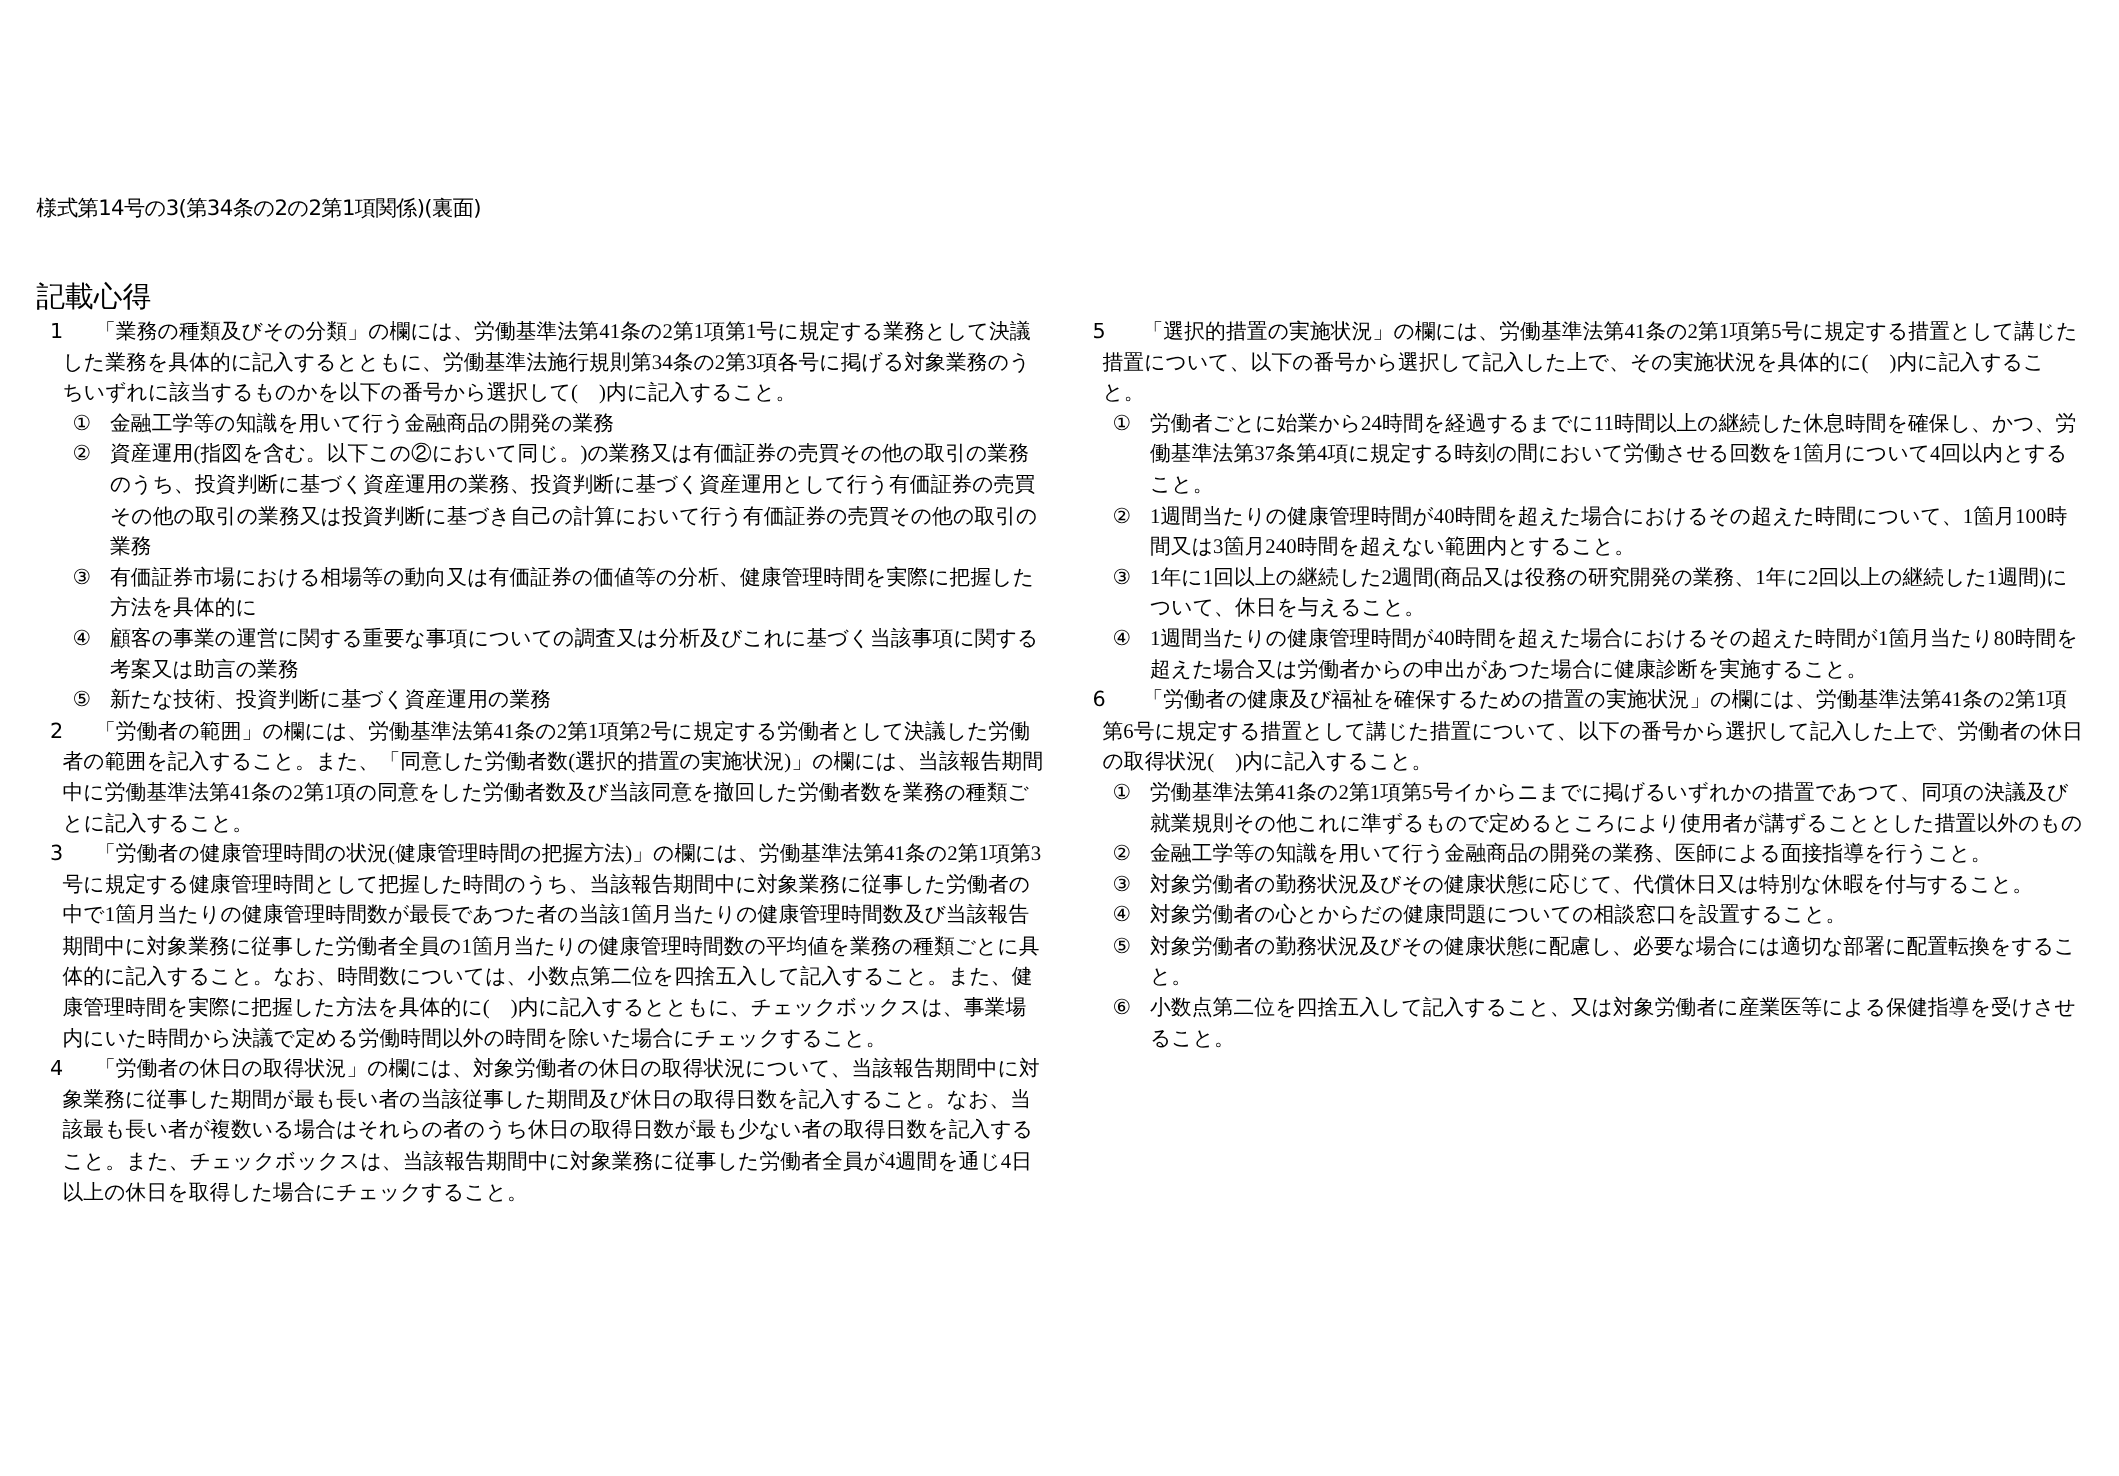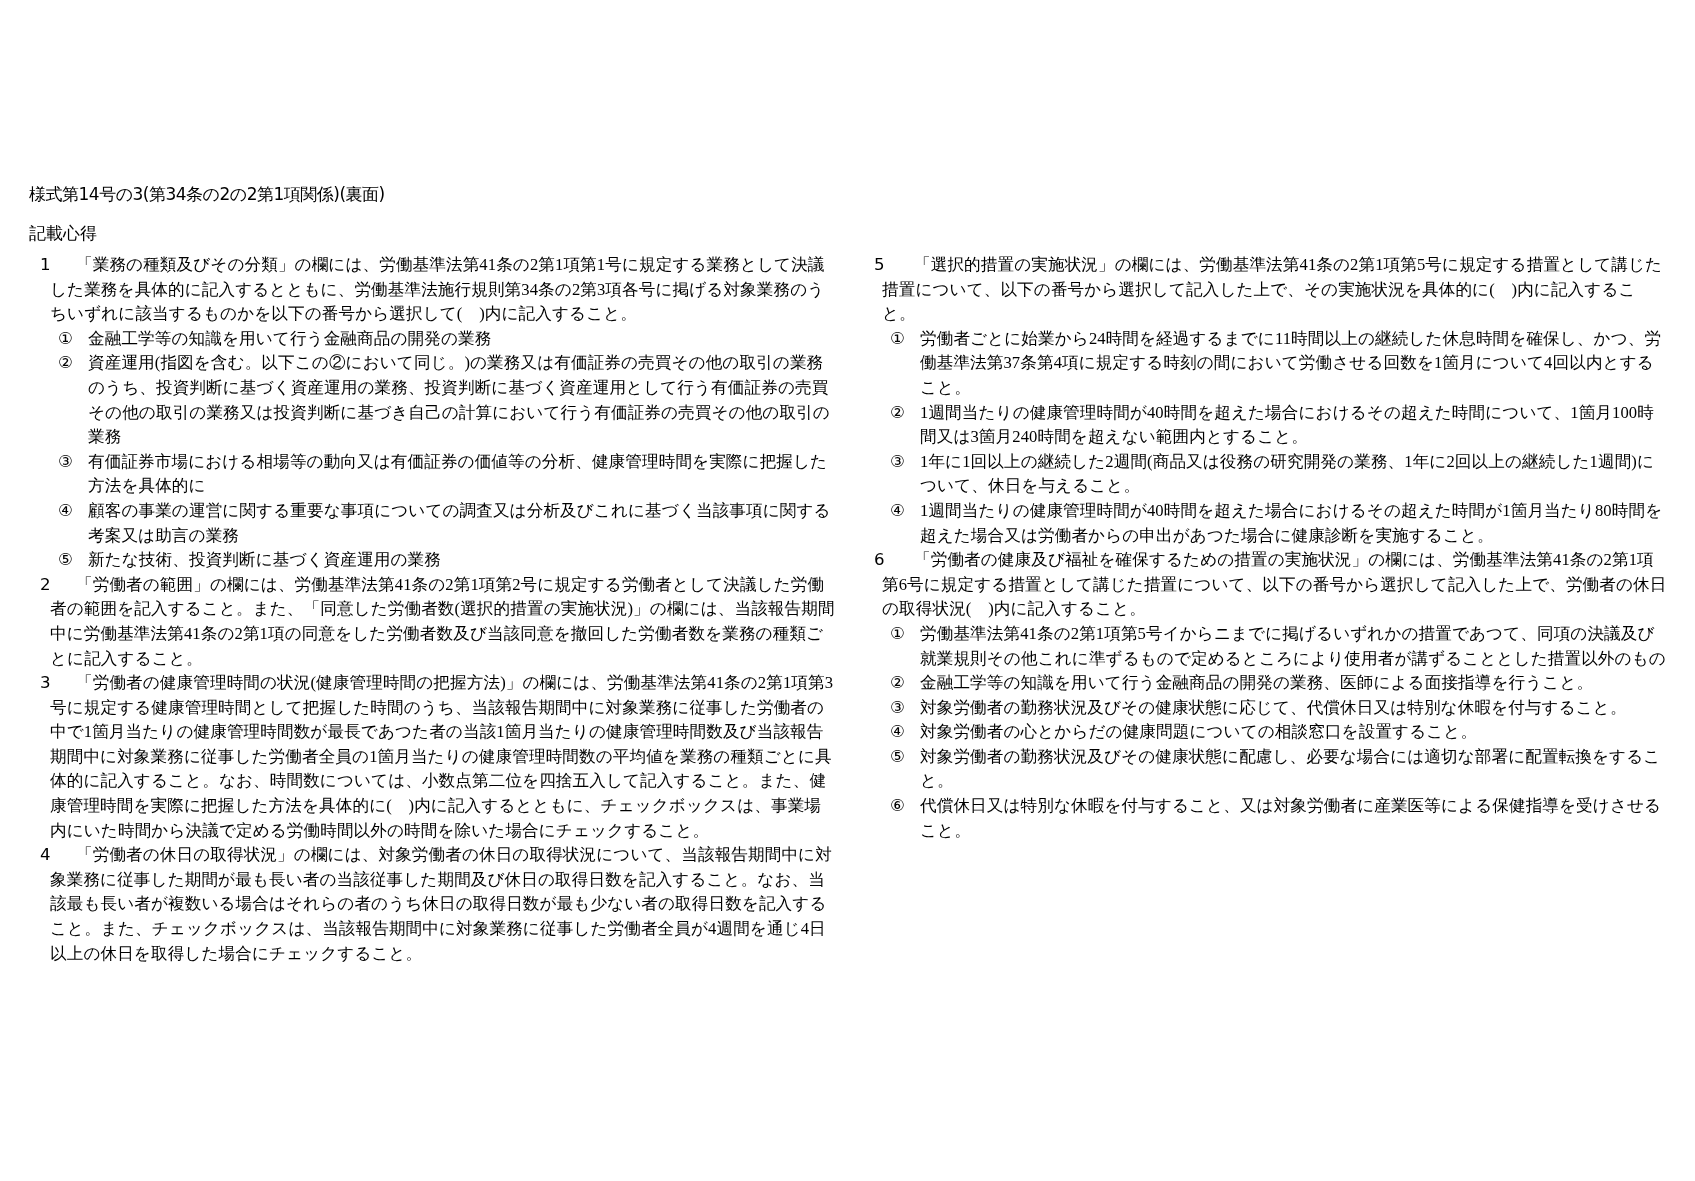--- a/index.html
+++ b/index.html
@@ -1,22 +1,22 @@
 <!DOCTYPE html>
 <html><head>
 <meta charset="utf-8">
 <style>
   html, body { margin:0; padding:0; background:#ffffff; }
   body {
     width:1695px; height:1181px; position:relative; overflow:hidden;
     font-family: "DejaVu Sans", "Liberation Sans", sans-serif;
     color:#000000;
   }
-  .form-title { position:absolute; left:29px; top:155px; font-size:17px; letter-spacing:-0.5px;margin-top:28px; }
-  .section-title { position:absolute; left:29px; top:222px; font-size:17px; }
+  .form-title { position:absolute; left:29px; top:155px; font-size:17px; letter-spacing:-0.5px; }
+  .section-title { position:absolute; left:29px; top:222px; font-size:23px; }
   .col { position:absolute; top:253px; font-size:16.6px; line-height:24.6px; letter-spacing:0.1px; }
   .col-left { left:28px; width:808px; }
   .col-right { left:868px; width:800px; }
   .item { position:relative; padding-left:22px; text-indent:0; }
   .item .num { position:absolute; left:12px; top:0; }
   .sub { position:relative; padding-left:60px; }
   .sub .mark { position:absolute; left:30px; top:0; }
   .col-right .item .num { left:6px; }
   .col-right .item { padding-left:14px; }
   .col-right .sub { padding-left:52px; }
@@ -114,15 +114,15 @@
   <div class="sub">
       <span class="mark">④</span>
       <p>対象労働者の心とからだの健康問題についての相談窓口を設置すること。</p>
     </div>
   <div class="sub">
       <span class="mark">⑤</span>
       <p>対象労働者の勤務状況及びその健康状態に配慮し、必要な場合には適切な部署に配置転換をすること。</p>
     </div>
   <div class="sub">
       <span class="mark">⑥</span>
-      <p>代償休日又は特別な休暇を付与すること、又は対象労働者に産業医等による保健指導を受けさせること。</p>
+      <p>小数点第二位を四捨五入して記入すること、又は対象労働者に産業医等による保健指導を受けさせること。</p>
     </div>
 </div>
 
 </body></html>

